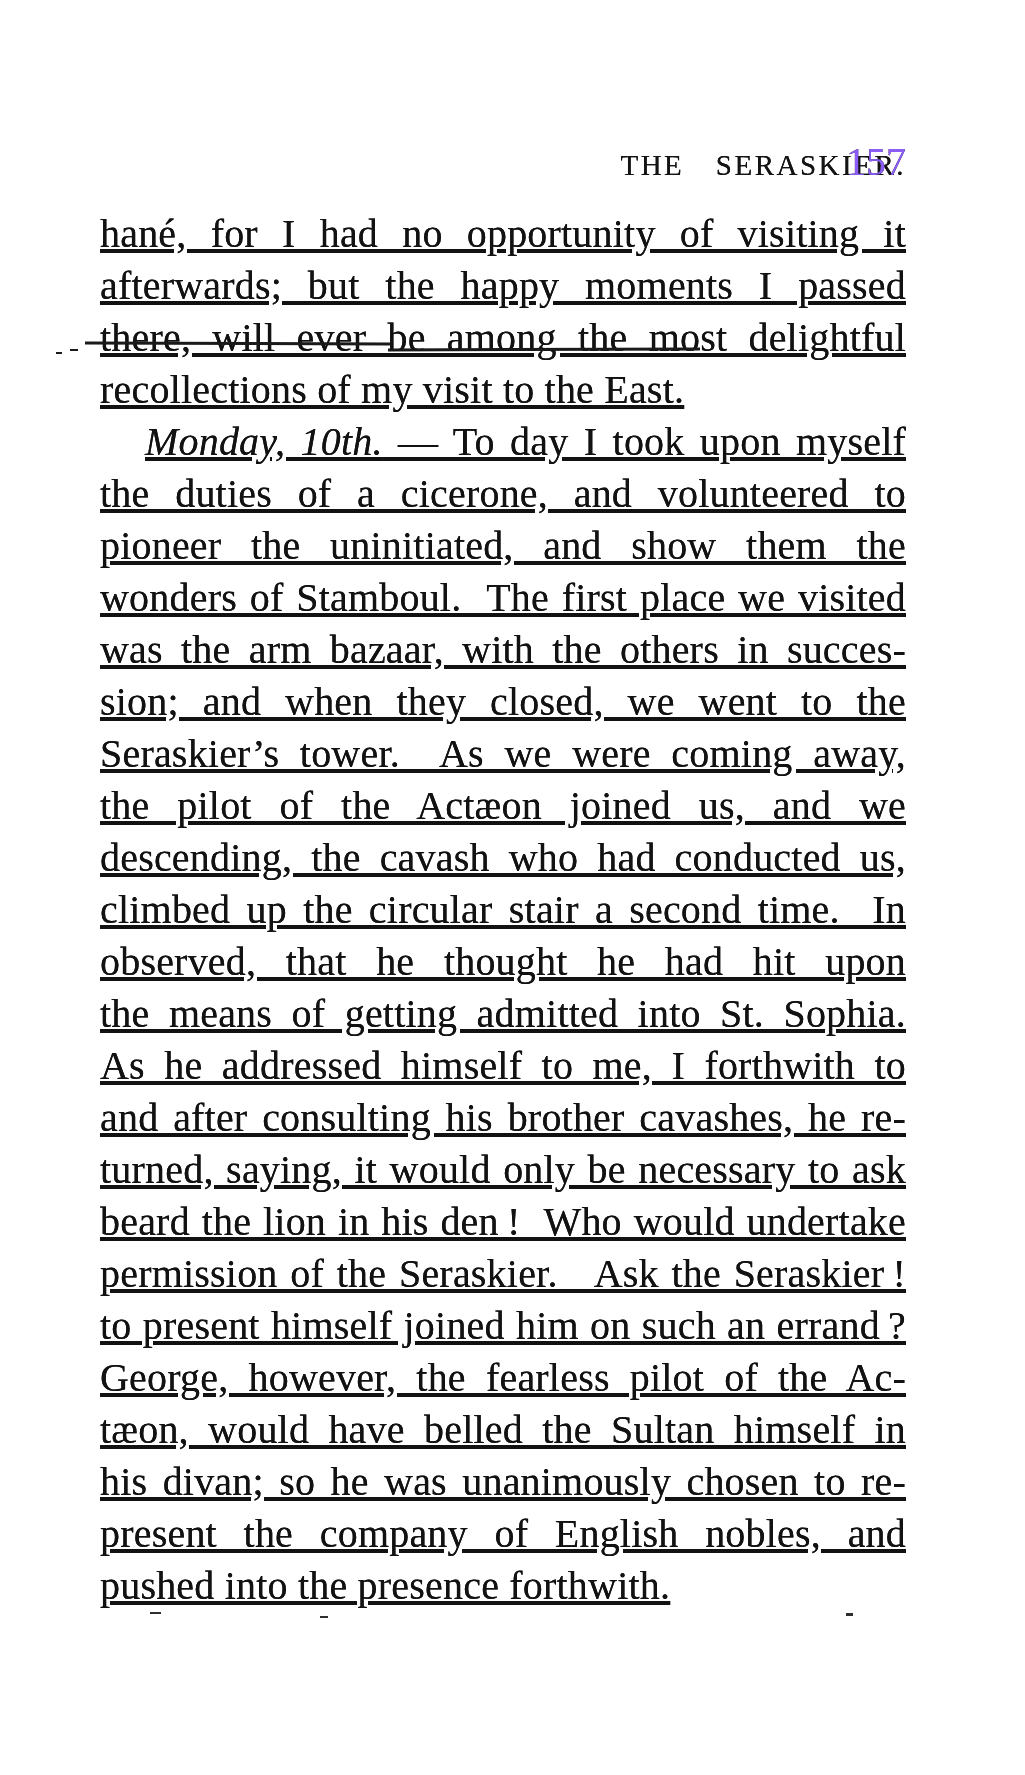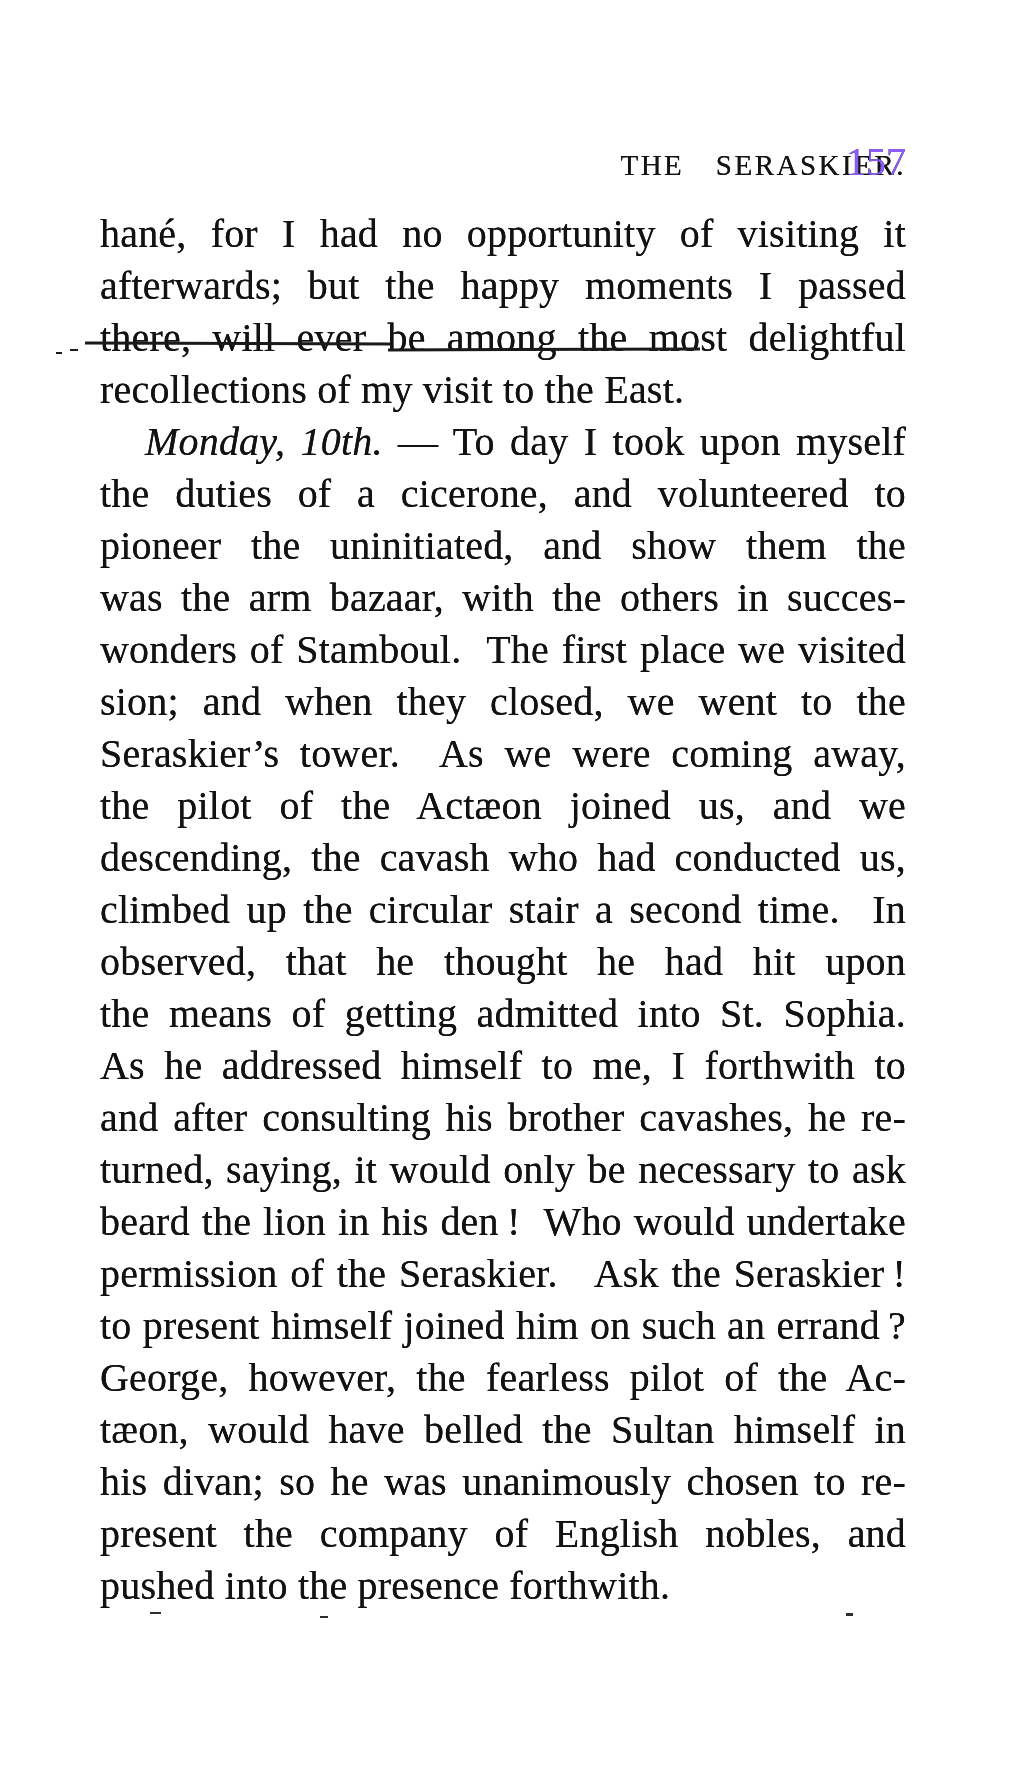--- a/index.html
+++ b/index.html
@@ -41,20 +41,21 @@
     top: -3px;
     font-size: 40px;
     color: #8b5cf6;
     text-shadow: 0 0 0.5px #111;
   }
   .text-block {
     position: absolute;
     left: 100px;
     top: 208px;
     width: 806px;
+    text-decoration: underline;
   }
   .line {
     font-size: 40px;
     line-height: 52px;
     height: 52px;
     text-align: justify;
     text-align-last: justify;
     text-shadow: 0 0 0.6px #151515;
     letter-spacing: 0.2px;
   }
@@ -87,22 +88,22 @@
   </div>
 
   <div class="text-block">
       <div class="line"><span>hané, for I had no opportunity of visiting it</span></div>
       <div class="line"><span>afterwards; but the happy moments I passed</span></div>
       <div class="line"><span>there, will ever be among the most delightful</span></div>
       <div class="line last"><span>recollections of my visit to the East.</span></div>
       <div class="line indent"><span class="it">Monday, 10th.</span><span> — To day I took upon myself</span></div>
       <div class="line"><span>the duties of a cicerone, and volunteered to</span></div>
       <div class="line"><span>pioneer the uninitiated, and show them the</span></div>
+      <div class="line"><span>wonders of Stamboul.&nbsp; The first place we visited</span></div>
       <div class="line"><span>was the arm bazaar, with the others in succes-</span></div>
-      <div class="line"><span>wonders of Stamboul.&nbsp; The first place we visited</span></div>
       <div class="line"><span>sion; and when they closed, we went to the</span></div>
       <div class="line"><span>Seraskier’s tower.&nbsp; As we were coming away,</span></div>
       <div class="line"><span>the pilot of the Actæon joined us, and we</span></div>
       <div class="line"><span>descending, the cavash who had conducted us,</span></div>
       <div class="line"><span>climbed up the circular stair a second time.&nbsp; In</span></div>
       <div class="line"><span>observed, that he thought he had hit upon</span></div>
       <div class="line"><span>the means of getting admitted into St. Sophia.</span></div>
       <div class="line"><span>As he addressed himself to me, I forthwith to</span></div>
       <div class="line"><span>and after consulting his brother cavashes, he re-</span></div>
       <div class="line"><span>turned, saying, it would only be necessary to ask</span></div>

